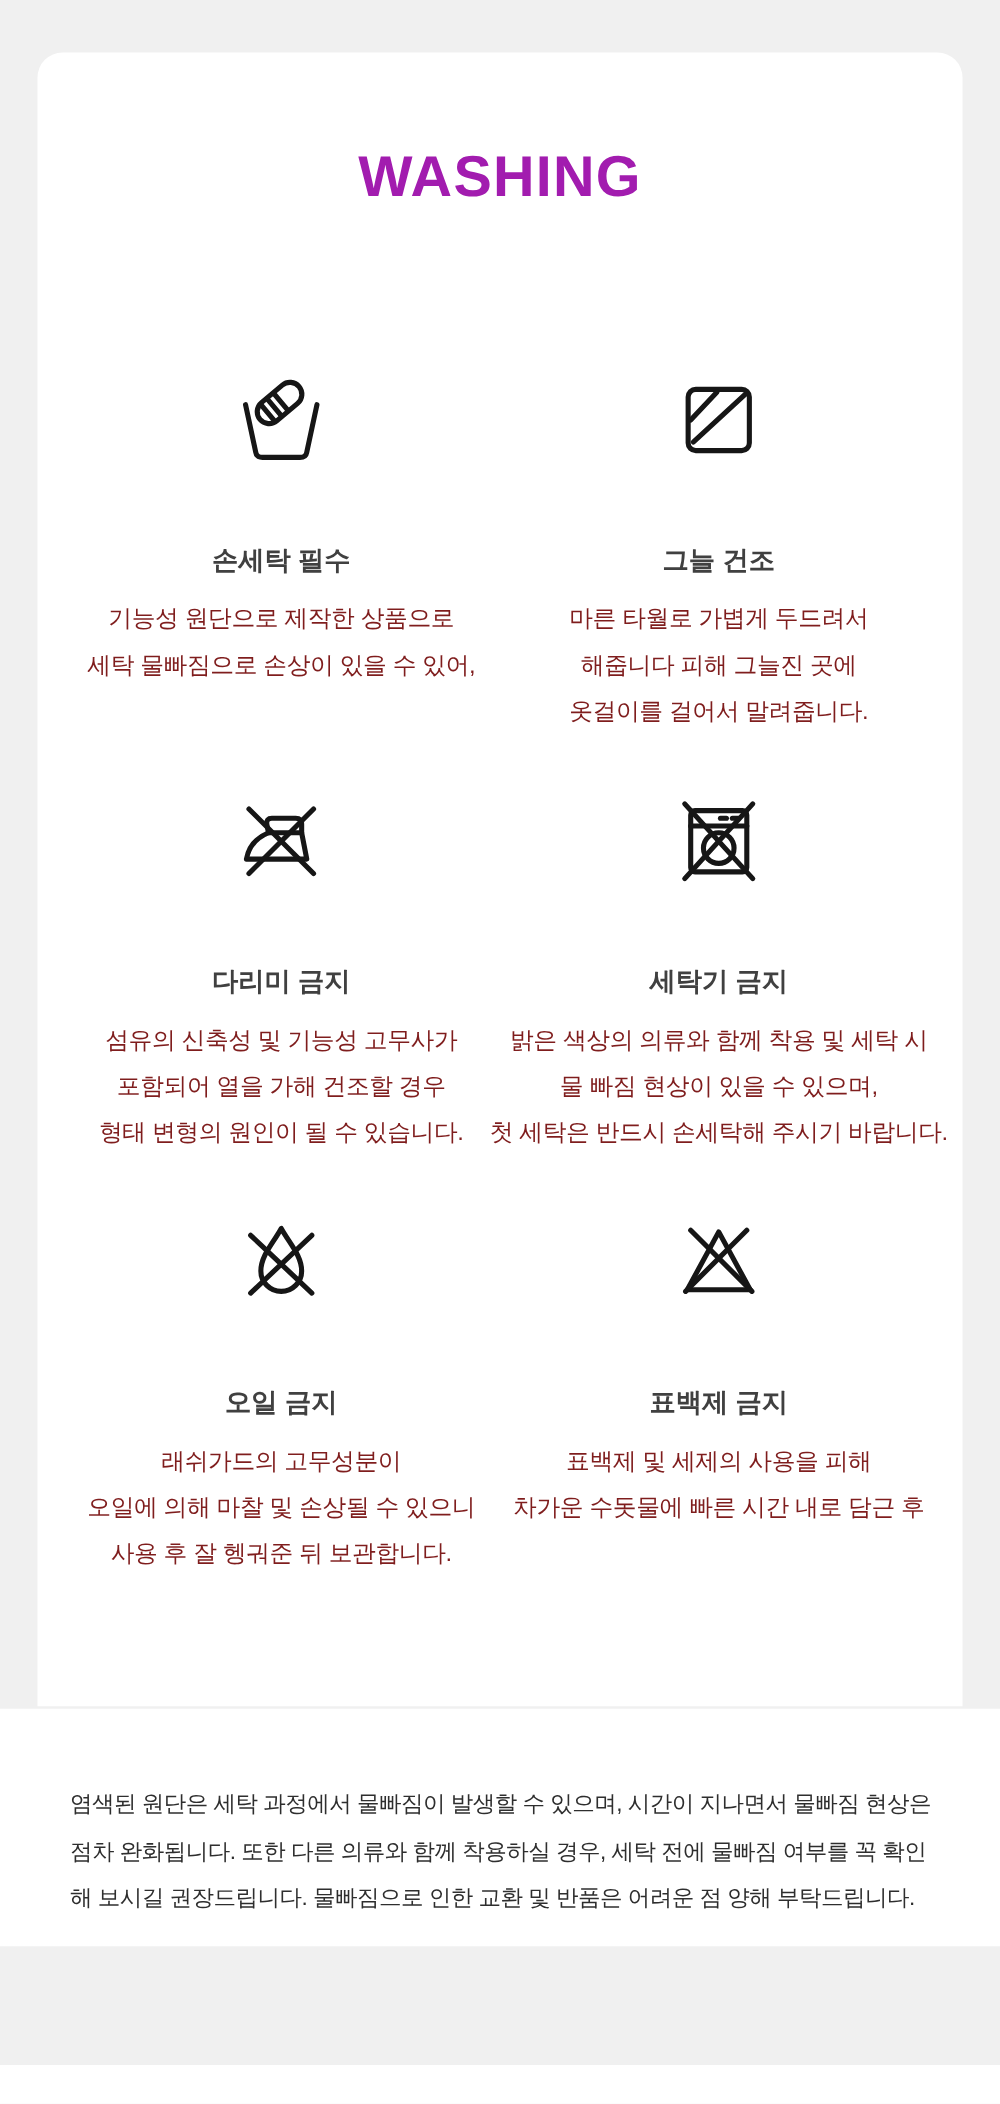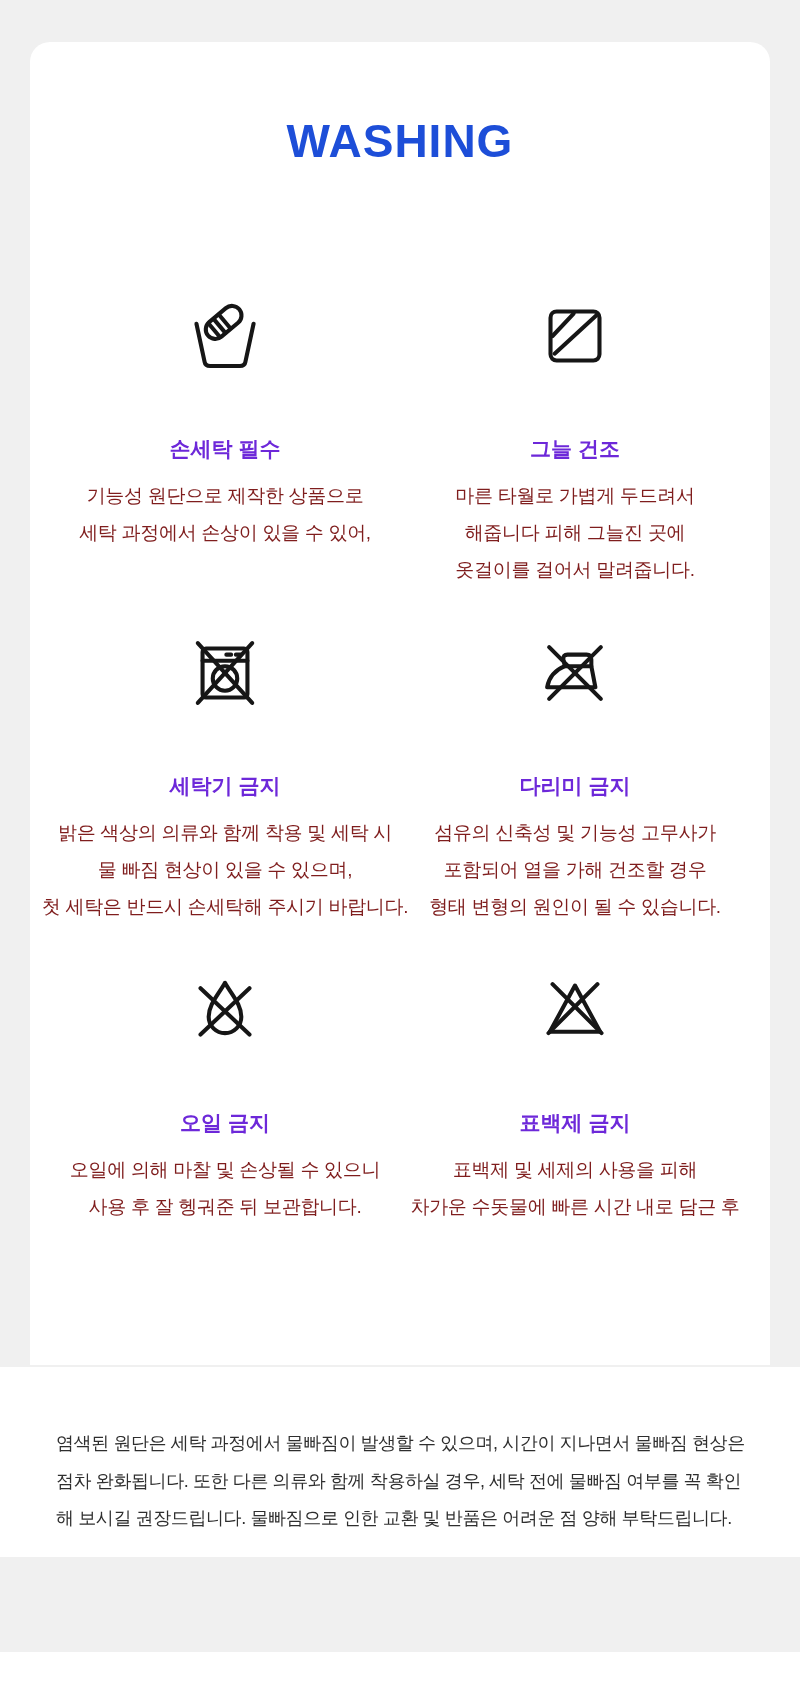--- a/index.html
+++ b/index.html
@@ -17,21 +17,21 @@
     width:740px; height:1323px;
     background:#ffffff;
     border-radius:20px 20px 0 0;
     padding-top:76px;
   }
   .washing-title {
     text-align:center;
     font-size:46px;
     font-weight:700;
     letter-spacing:1px;
-    color:#1d4ed8;
+    color:#a21caf;
     line-height:46px;
   }
   .care-grid {
     margin-top:138px;
     padding:0 20px;
     display:grid;
     grid-template-columns:350px 350px;
   }
   .care-cell {
     height:286px;
@@ -44,21 +44,21 @@
   .icon-box {
     height:68px; width:68px;
     display:flex; align-items:center; justify-content:center;
     margin-bottom:67px;
   }
   .icon-box svg { width:68px; height:68px; display:block; }
   .care-title {
     font-size:21px;
     font-weight:700;
     line-height:24px;
-    color:#6d28d9;
+    color:#404040;
     white-space:nowrap;
   }
   .care-lines { margin-top:16px; }
   .care-line {
     font-size:19px;
     line-height:37px;
     color:#7f1d1d;
     white-space:nowrap;
     letter-spacing:-0.3px;
   }
@@ -98,37 +98,54 @@
             <rect class="stroke" x="18" y="16" width="60" height="28" rx="14"></rect>
             <line class="stroke" x1="30" y1="17" x2="30" y2="43"></line>
             <line class="stroke" x1="40" y1="17" x2="40" y2="43"></line>
             <line class="stroke" x1="50" y1="17" x2="50" y2="43"></line>
           </g>
         </svg>
       </div>
       <h3 class="care-title">손세탁 필수</h3>
       <div class="care-lines">
         <p class="care-line">기능성 원단으로 제작한 상품으로</p>
-        <p class="care-line">세탁 과정에서 손상이 있을 수 있어,</p>
+        <p class="care-line">세탁 물빠짐으로 손상이 있을 수 있어,</p>
       </div>
     </div>
 
     <div class="care-cell">
       <div class="icon-box">
         <svg viewBox="0 0 100 100">
           <rect class="stroke" x="14" y="14" width="72" height="72" rx="9"></rect>
           <line class="stroke" x1="17" y1="50" x2="48" y2="17"></line>
           <line class="stroke" x1="20" y1="76" x2="82" y2="19"></line>
         </svg>
       </div>
       <h3 class="care-title">그늘 건조</h3>
       <div class="care-lines">
         <p class="care-line">마른 타월로 가볍게 두드려서</p>
         <p class="care-line">해줍니다 피해 그늘진 곳에</p>
         <p class="care-line">옷걸이를 걸어서 말려줍니다.</p>
+      </div>
+    </div>
+
+    <div class="care-cell">
+      <div class="icon-box">
+        <svg viewBox="0 0 100 100">
+          <path class="stroke" d="M35 40 L33 30 Q32 23 39 23 L67 23 Q74 23 74 30 L74 40"></path>
+          <path class="stroke" d="M35 40 L74 40 L80 71 L9 71 Q13 49 35 40 Z"></path>
+          <line class="stroke" x1="12" y1="12" x2="88" y2="88"></line>
+          <line class="stroke" x1="88" y1="12" x2="12" y2="88"></line>
+        </svg>
+      </div>
+      <h3 class="care-title">다리미 금지</h3>
+      <div class="care-lines">
+        <p class="care-line">섬유의 신축성 및 기능성 고무사가</p>
+        <p class="care-line">포함되어 열을 가해 건조할 경우</p>
+        <p class="care-line">형태 변형의 원인이 될 수 있습니다.</p>
       </div>
     </div>
 
     <div class="care-cell">
       <div class="icon-box">
         <svg viewBox="0 0 100 100">
           <rect class="stroke" x="17" y="14" width="66" height="72" rx="5"></rect>
           <line class="stroke" x1="17" y1="32" x2="83" y2="32"></line>
           <line class="stroke" x1="52" y1="23" x2="59" y2="23"></line>
           <line class="stroke" x1="66" y1="23" x2="73" y2="23"></line>
@@ -141,44 +158,28 @@
       <div class="care-lines">
         <p class="care-line">밝은 색상의 의류와 함께 착용 및 세탁 시</p>
         <p class="care-line">물 빠짐 현상이 있을 수 있으며,</p>
         <p class="care-line">첫 세탁은 반드시 손세탁해 주시기 바랍니다.</p>
       </div>
     </div>
 
     <div class="care-cell">
       <div class="icon-box">
         <svg viewBox="0 0 100 100">
-          <path class="stroke" d="M35 40 L33 30 Q32 23 39 23 L67 23 Q74 23 74 30 L74 40"></path>
-          <path class="stroke" d="M35 40 L74 40 L80 71 L9 71 Q13 49 35 40 Z"></path>
-          <line class="stroke" x1="12" y1="12" x2="88" y2="88"></line>
-          <line class="stroke" x1="88" y1="12" x2="12" y2="88"></line>
-        </svg>
-      </div>
-      <h3 class="care-title">다리미 금지</h3>
-      <div class="care-lines">
-        <p class="care-line">섬유의 신축성 및 기능성 고무사가</p>
-        <p class="care-line">포함되어 열을 가해 건조할 경우</p>
-        <p class="care-line">형태 변형의 원인이 될 수 있습니다.</p>
-      </div>
-    </div>
-
-    <div class="care-cell">
-      <div class="icon-box">
-        <svg viewBox="0 0 100 100">
           <path class="stroke" d="M50 10 C40 28 26 42 26 60 a24 24 0 0 0 48 0 C74 42 60 28 50 10 Z"></path>
           <line class="stroke" x1="14" y1="18" x2="86" y2="86"></line>
           <line class="stroke" x1="86" y1="18" x2="14" y2="86"></line>
         </svg>
       </div>
       <h3 class="care-title">오일 금지</h3>
       <div class="care-lines">
+        <p class="care-line">래쉬가드의 고무성분이</p>
         <p class="care-line">오일에 의해 마찰 및 손상될 수 있으니</p>
         <p class="care-line">사용 후 잘 헹궈준 뒤 보관합니다.</p>
       </div>
     </div>
 
     <div class="care-cell">
       <div class="icon-box">
         <svg viewBox="0 0 100 100">
           <path class="stroke" d="M50 14 L87 82 L13 82 Z"></path>
           <line class="stroke" x1="17" y1="12" x2="89" y2="84"></line>

